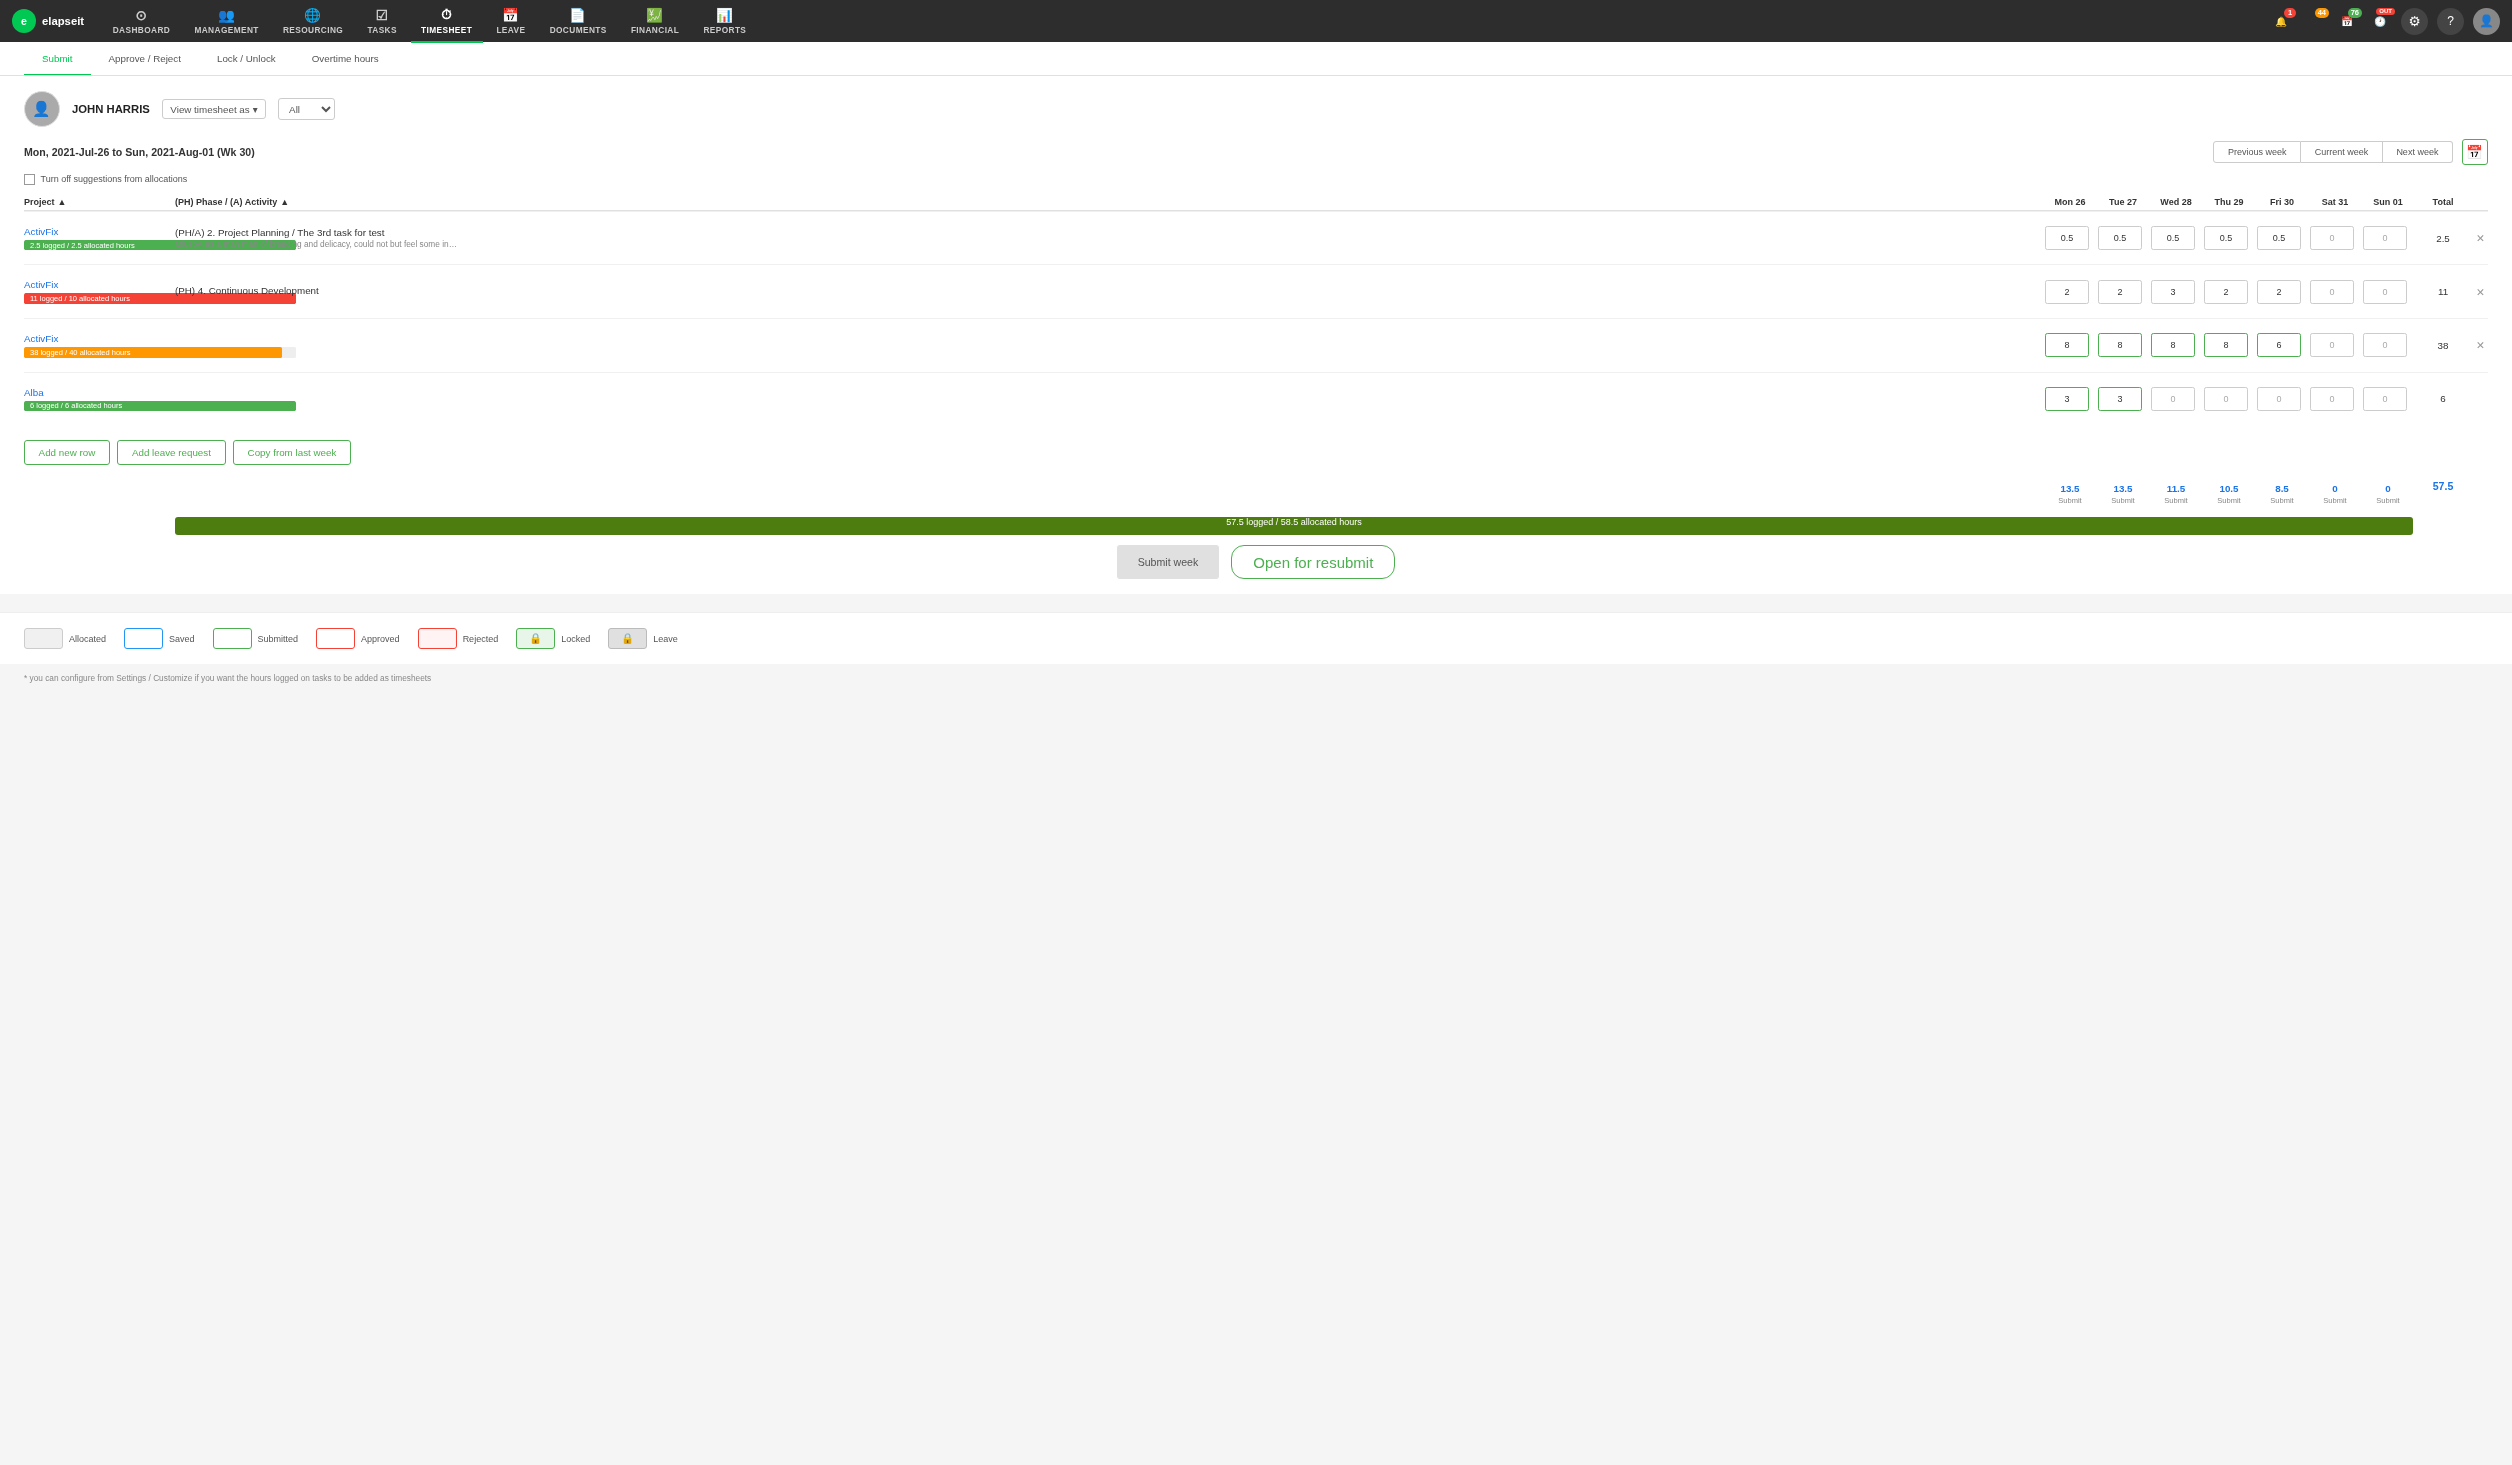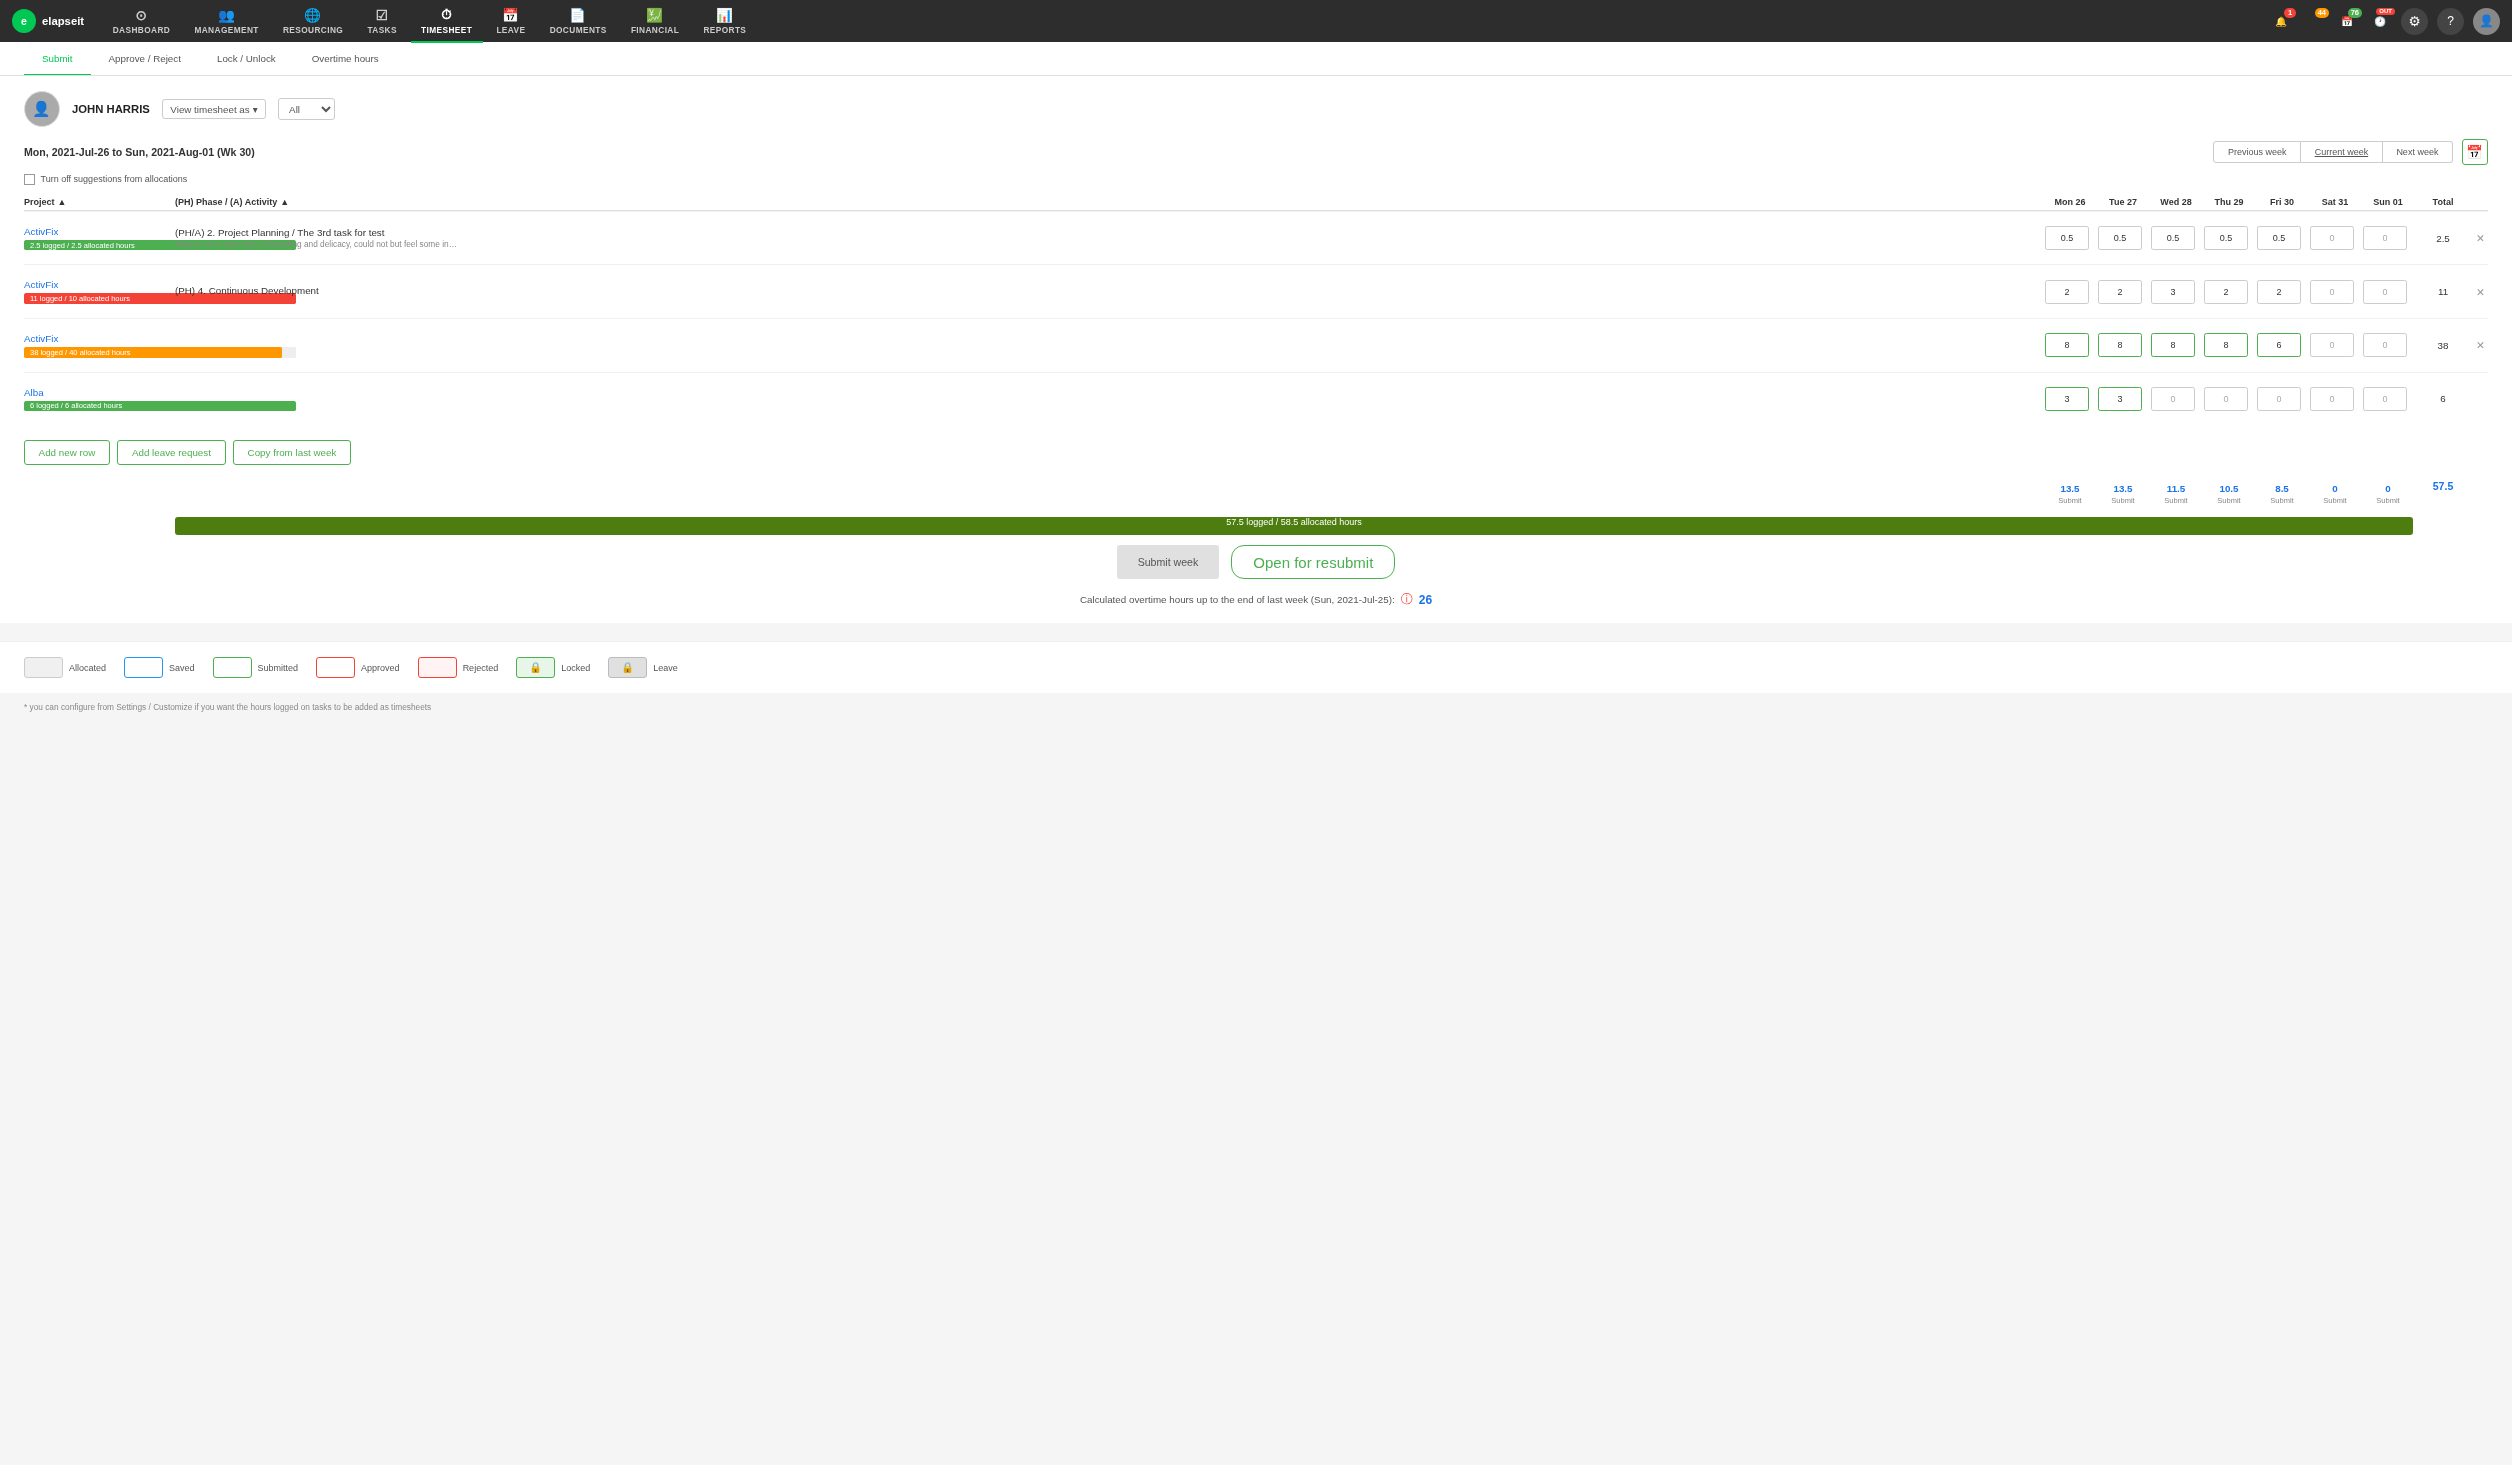--- a/index.html
+++ b/index.html
@@ -207,21 +207,21 @@
     .week-btn {
       border: 0.8px solid #ccc;
       background: white;
       padding: 5.3px 13.6px;
       font-size: 9px;
       cursor: pointer;
       color: #555;
     }
     .week-btn:first-child { border-radius: 3px 0 0 3px; }
     .week-btn:last-child { border-radius: 0 3px 3px 0; border-left: none; }
-    .week-btn:nth-child(2) { border-left: none; text-decoration: underline; }
+    .week-btn:nth-child(2) { border-left: none; }
     .calendar-icon-btn {
       width: 26px; height: 26px;
       display: flex; align-items: center; justify-content: center;
       border: 0.8px solid #4caf50;
       border-radius: 3px;
       color: #4caf50;
       cursor: pointer;
       margin-left: 6px;
       font-size: 13.6px;
     }
@@ -819,25 +819,20 @@
       <div class="total-progress-bar">
         <span>57.5 logged / 58.5 allocated hours</span>
       </div>
     </div>
 
     <div class="submit-row">
       <button class="submit-week-btn">Submit week</button>
       <button class="resubmit-btn">Open for resubmit</button>
     </div>
 
-    <div class="overtime-row">
-      <span>Calculated overtime hours up to the end of last week (Sun, 2021-Jul-25):</span>
-      <span class="info-icon">ⓘ</span>
-      <span class="overtime-value">26</span>
-    </div>
 
   </div>
 </div>
 
 <div class="legend-section">
   <div class="legend-items">
     <div class="legend-item">
       <div class="legend-box allocated"></div>
       <span>Allocated</span>
     </div>

